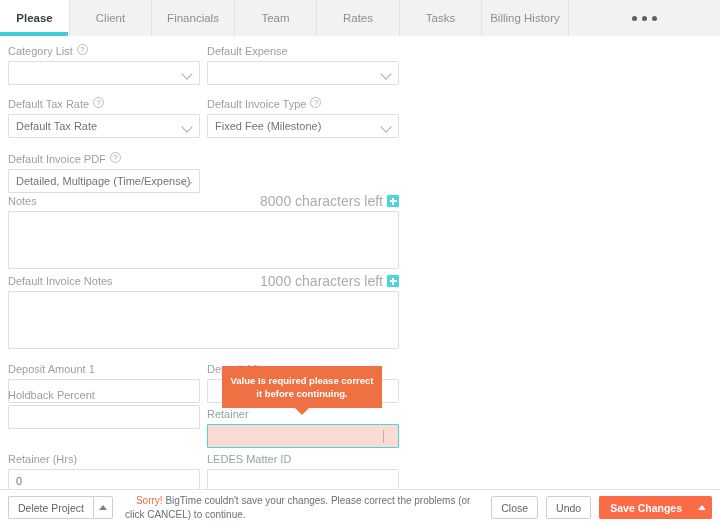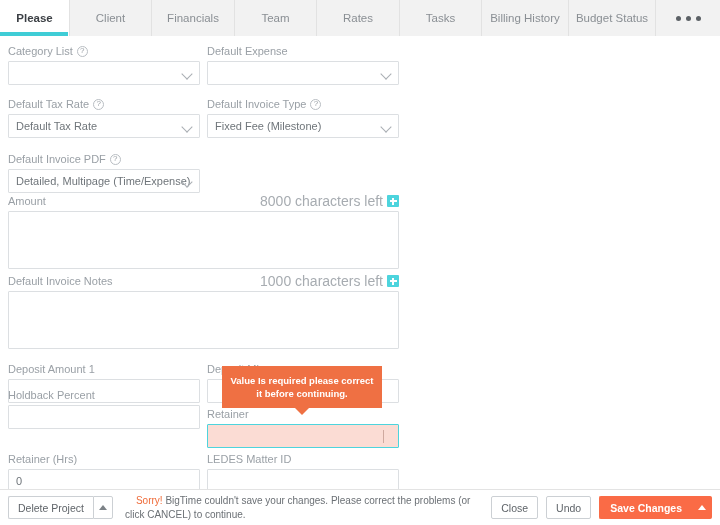--- a/index.html
+++ b/index.html
@@ -69,21 +69,20 @@
   .row { position: relative; }
   .col-l { position: absolute; left: 8px; width: 192px; }
   .col-r { position: absolute; left: 207px; width: 192px; }
   .wide  { position: absolute; left: 8px; width: 391px; }
 
   .fld-label {
     font-size: 11px;
     color: #9aa0a6;
     line-height: 14px;
     display: flex;
-    align-items: center;
     gap: 4px;
     margin-bottom: 3px;
     white-space: nowrap;
   }
   .help {
     display: inline-flex;
     align-items: center; justify-content: center;
     width: 11px; height: 11px;
     border: 1px solid #b9bec3;
     border-radius: 50%;
@@ -272,23 +271,20 @@
   </div>
   <div class="tab" style="width:83px;">
     <span>Rates</span>
   </div>
   <div class="tab" style="width:82px;">
     <span>Tasks</span>
   </div>
   <div class="tab" style="width:87px;">
     <span>Billing History</span>
   </div>
-  <div class="tab" style="width:87px;">
-    <span>Budget Status</span>
-  </div>
   <div class="tab-ellipsis">
     <span class="dots">
         <i></i>
         <i></i>
         <i></i>
       </span>
   </div>
 </div>
 
 <div class="form">
@@ -341,21 +337,21 @@
         <span class="help">?</span>
       </div>
       <div class="select">
         <span class="val">Detailed, Multipage (Time/Expense)</span>
       </div>
     </div>
   </div>
 
   <div class="wide" style="top:158px;">
     <div class="ta-head">
-      <span class="lbl">Amount</span>
+      <span class="lbl">Notes</span>
       <span class="right">
         <span class="chars">8000 characters left</span>
         <span class="plusbtn"></span>
       </span>
     </div>
     <div class="textarea" style="height:58px;"></div>
   </div>
 
   <div class="wide" style="top:238px;">
     <div class="ta-head">

